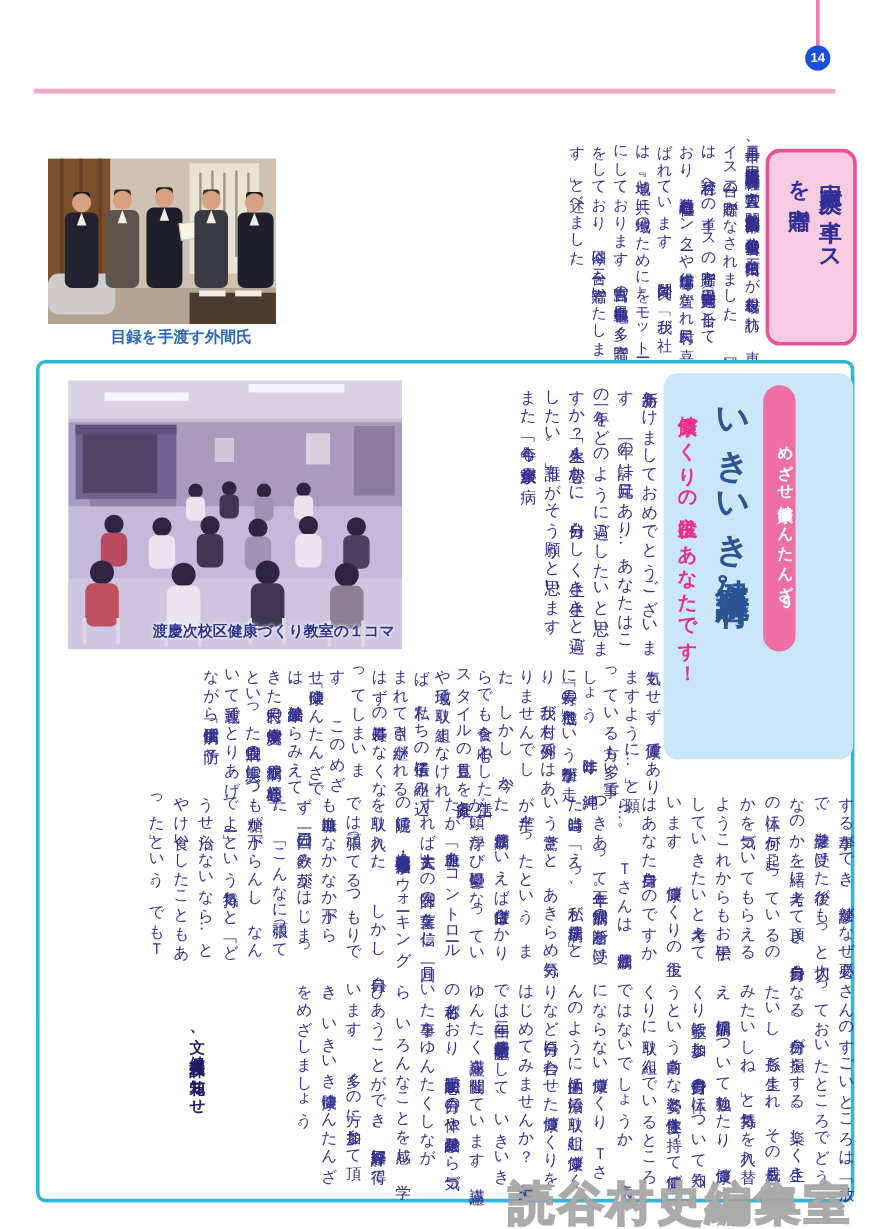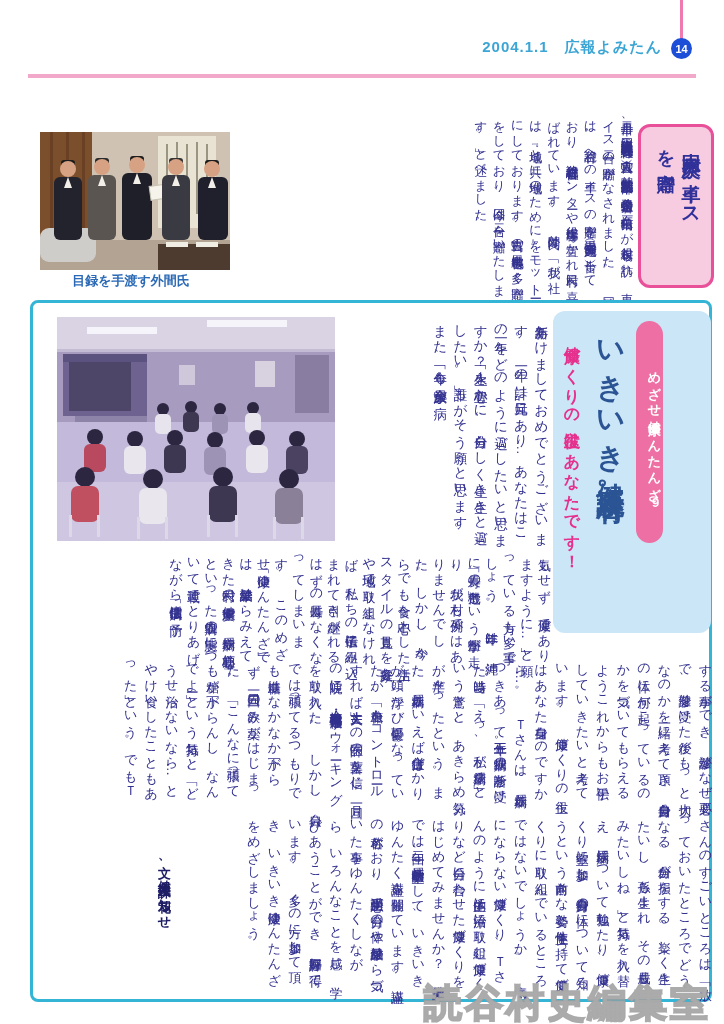--- a/index.html
+++ b/index.html
@@ -19,21 +19,21 @@
   
   .wc-headline{position:absolute;left:638px;top:124px;width:76px;height:164px;background:#f7cbe0;
         border:3px solid #e8509a;border-radius:12px;writing-mode:vertical-rl;box-sizing:border-box;
         padding:10px 7px;color:#31319a;font-weight:bold;}
   .wc-h-main{display:block;font-size:19px;letter-spacing:2px;}
   .wc-h-sub{display:block;font-size:18px;letter-spacing:2px;}
   .wc-body{position:absolute;left:228px;top:112px;width:408px;height:180px;
         font-size:12.5px;line-height:1.46;letter-spacing:0.5px;}
   .wc-photo{position:absolute;left:40px;top:132px;width:190px;height:138px;}
   .wc-photo svg{display:block;width:100%;height:100%;}
-  .wc-caption{position:absolute;left:36px;top:272px;width:190px;text-align:center;
+  .wc-caption{position:absolute;left:56px;top:272px;width:190px;text-align:center;
         font-size:13px;font-weight:bold;color:#2a69b5;}
   
   .health-box{position:absolute;left:30px;top:300px;width:682px;height:702px;box-sizing:border-box;
         border:3px solid #35b5d5;border-radius:8px;background:#fff;}
   .classroom-photo{position:absolute;left:24px;top:14px;width:278px;height:224px;}
   .classroom-photo svg{display:block;width:100%;height:100%;}
   .photo-caption-overlay{position:absolute;right:6px;bottom:6px;font-size:12.5px;font-weight:bold;
         color:#2e3590;text-shadow:0 0 3px rgba(255,255,255,.9),0 0 3px rgba(255,255,255,.9);}
   .headline-block{position:absolute;left:520px;top:8px;width:158px;height:322px;
         background:#cbe6f6;border-radius:12px;}
@@ -62,21 +62,20 @@
   
   .watermark{position:absolute;left:424px;top:978px;font-size:38px;font-weight:900;
         letter-spacing:3px;color:rgba(255,255,255,0.82);-webkit-text-stroke:2px rgba(158,158,158,0.85);
         text-shadow:0 0 1px rgba(140,140,140,0.6);white-space:nowrap;}
 </style>
 </head>
 <body>
 
 <div class="page">
 
-  <span class="header-title">2004.1.1　広報よみたん</span>
   <div class="pagenum-line"></div>
   <div class="pagenum-badge">14</div>
   <div class="pink-rule"></div>
 
   <section>
     <div class="wc-headline">
       <span class="wc-h-main">大同火災が車イス</span>
       <span class="wc-h-sub">を寄贈</span>
     </div>
     <div class="wc-body vtext">十二月十二日、大同火災海上保険株式会社（取締役社長、宮良直人）の外間勉営業統括副本部長と公務企業担当者の石垣信晴氏らが村役場を訪れ、車イス二台の寄贈がなされました。　同社は、読谷村への車イスの寄贈を過去二回実施（延べ十台）しており、読谷村総合福祉センターや役場庁舎等に置かれ村民に喜ばれています。　外間氏は、「我が社は、『地域と共に地域のために』をモットーにしております。宮古島の台風被害地に多く寄贈をしており、今回は二台を寄贈いたします。」と述べました。</div>
@@ -179,20 +178,21 @@
           <rect x="108" y="200" width="3" height="22" fill="#dcd8e8"></rect>
         <circle cx="166" cy="160" r="10" fill="#2c2640"></circle>
           <rect x="152" y="169" width="28" height="36" rx="7" fill="#3d3752"></rect>
         <rect x="150" y="198" width="3" height="22" fill="#dcd8e8"></rect>
           <rect x="178" y="198" width="3" height="22" fill="#dcd8e8"></rect>
         <circle cx="232" cy="162" r="10" fill="#2c2640"></circle>
           <rect x="218" y="171" width="28" height="36" rx="7" fill="#8a8098"></rect>
         <rect x="216" y="200" width="3" height="22" fill="#dcd8e8"></rect>
           <rect x="244" y="200" width="3" height="22" fill="#dcd8e8"></rect>
       </svg>
+      <span class="photo-caption-overlay">渡慶次校区健康づくり教室の１コマ</span>
     </div>
 
     <div class="headline-block">
       <div class="series-pill">
         <span>めざせ健康ゆんたんざ</span>
           <span class="series-num">9</span>
       </div>
       <h1 class="health-headline">いきいき健康読谷村。</h1>
       <h2 class="health-subhead">健康づくりの主役はあなたです！</h2>
     </div>

